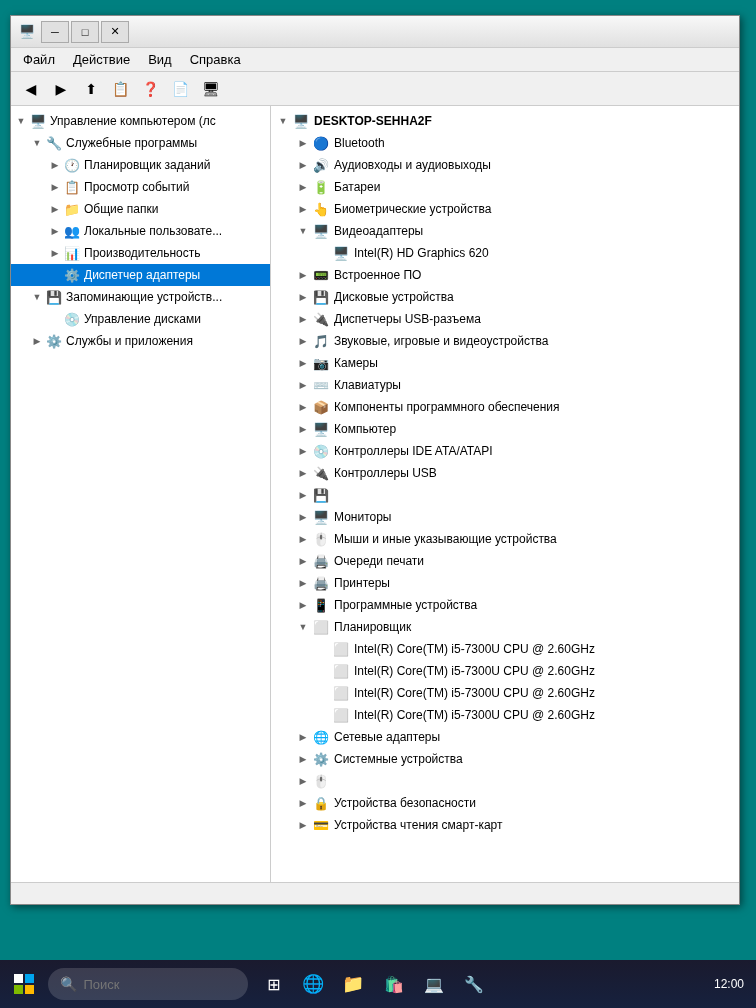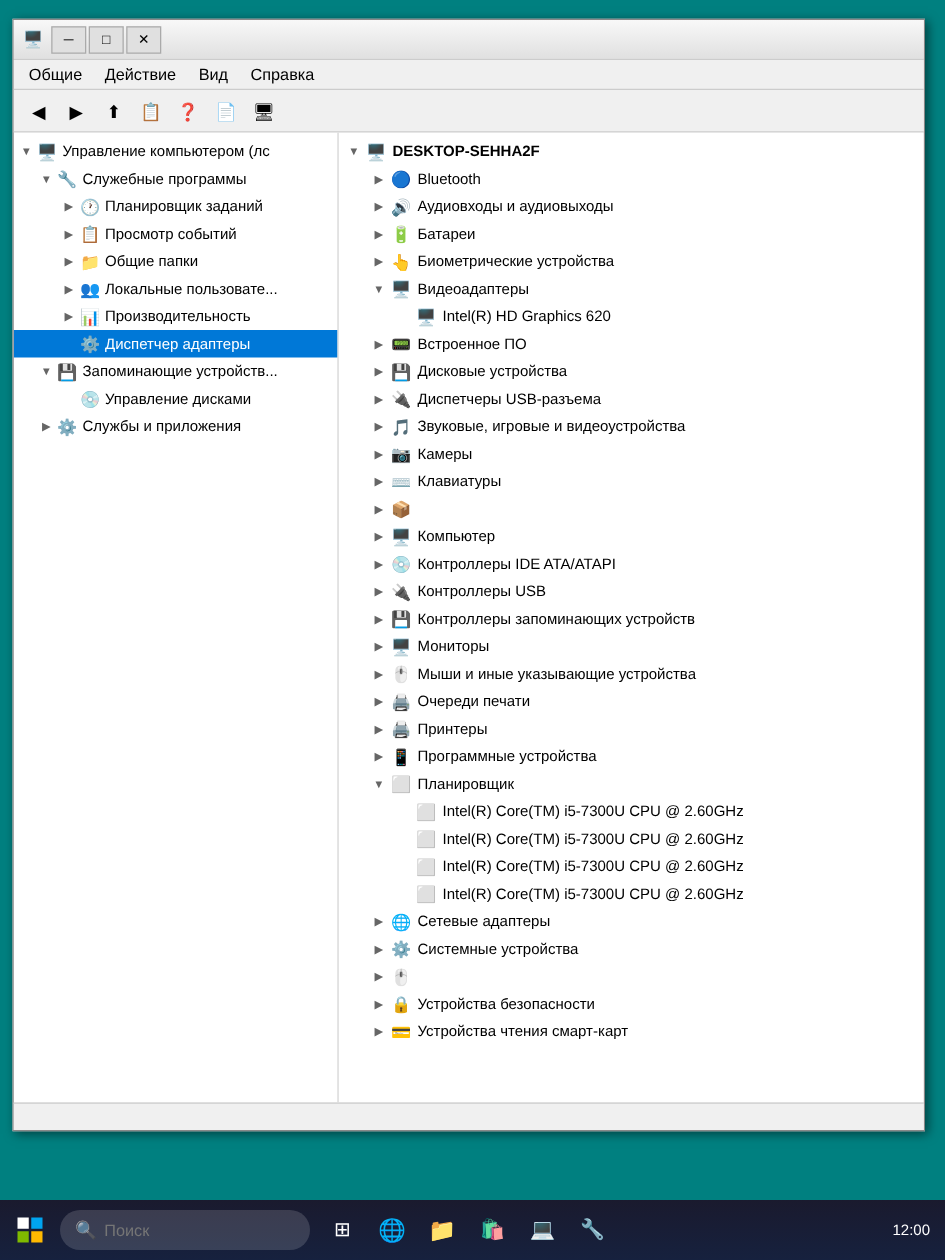--- a/index.html
+++ b/index.html
@@ -312,21 +312,21 @@
   <div class="title-bar">
     <div class="title-bar-icon">🖥️</div>
     <div class="title-bar-controls">
       <button class="title-btn">─</button>
       <button class="title-btn">□</button>
       <button class="title-btn">✕</button>
     </div>
   </div>
 
   <div class="menu-bar">
-    <div class="menu-item">Общие</div>
+    <div class="menu-item">Файл</div>
     <div class="menu-item">Действие</div>
     <div class="menu-item">Вид</div>
     <div class="menu-item">Справка</div>
   </div>
 
   <div class="toolbar">
     <button class="tool-btn">◀</button>
     <button class="tool-btn">▶</button>
     <button class="tool-btn">⬆</button>
     <button class="tool-btn">📋</button>
@@ -475,20 +475,21 @@
 
       <div class="right-item" style="padding-left:24px;">
         <div class="right-expand">▶</div>
         <div class="right-icon">⌨️</div>
         <span class="right-label">Клавиатуры</span>
       </div>
 
       <div class="right-item" style="padding-left:24px;">
         <div class="right-expand">▶</div>
         <div class="right-icon">📦</div>
+        <span class="right-label">Компоненты программного обеспечения</span>
       </div>
 
       <div class="right-item" style="padding-left:24px;">
         <div class="right-expand">▶</div>
         <div class="right-icon">🖥️</div>
         <span class="right-label">Компьютер</span>
       </div>
 
       <div class="right-item" style="padding-left:24px;">
         <div class="right-expand">▶</div>
@@ -498,21 +499,20 @@
 
       <div class="right-item" style="padding-left:24px;">
         <div class="right-expand">▶</div>
         <div class="right-icon">🔌</div>
         <span class="right-label">Контроллеры USB</span>
       </div>
 
       <div class="right-item" style="padding-left:24px;">
         <div class="right-expand">▶</div>
         <div class="right-icon">💾</div>
-        <span class="right-label">Контроллеры запоминающих устройств</span>
       </div>
 
       <div class="right-item" style="padding-left:24px;">
         <div class="right-expand">▶</div>
         <div class="right-icon">🖥️</div>
         <span class="right-label">Мониторы</span>
       </div>
 
       <div class="right-item" style="padding-left:24px;">
         <div class="right-expand">▶</div>

